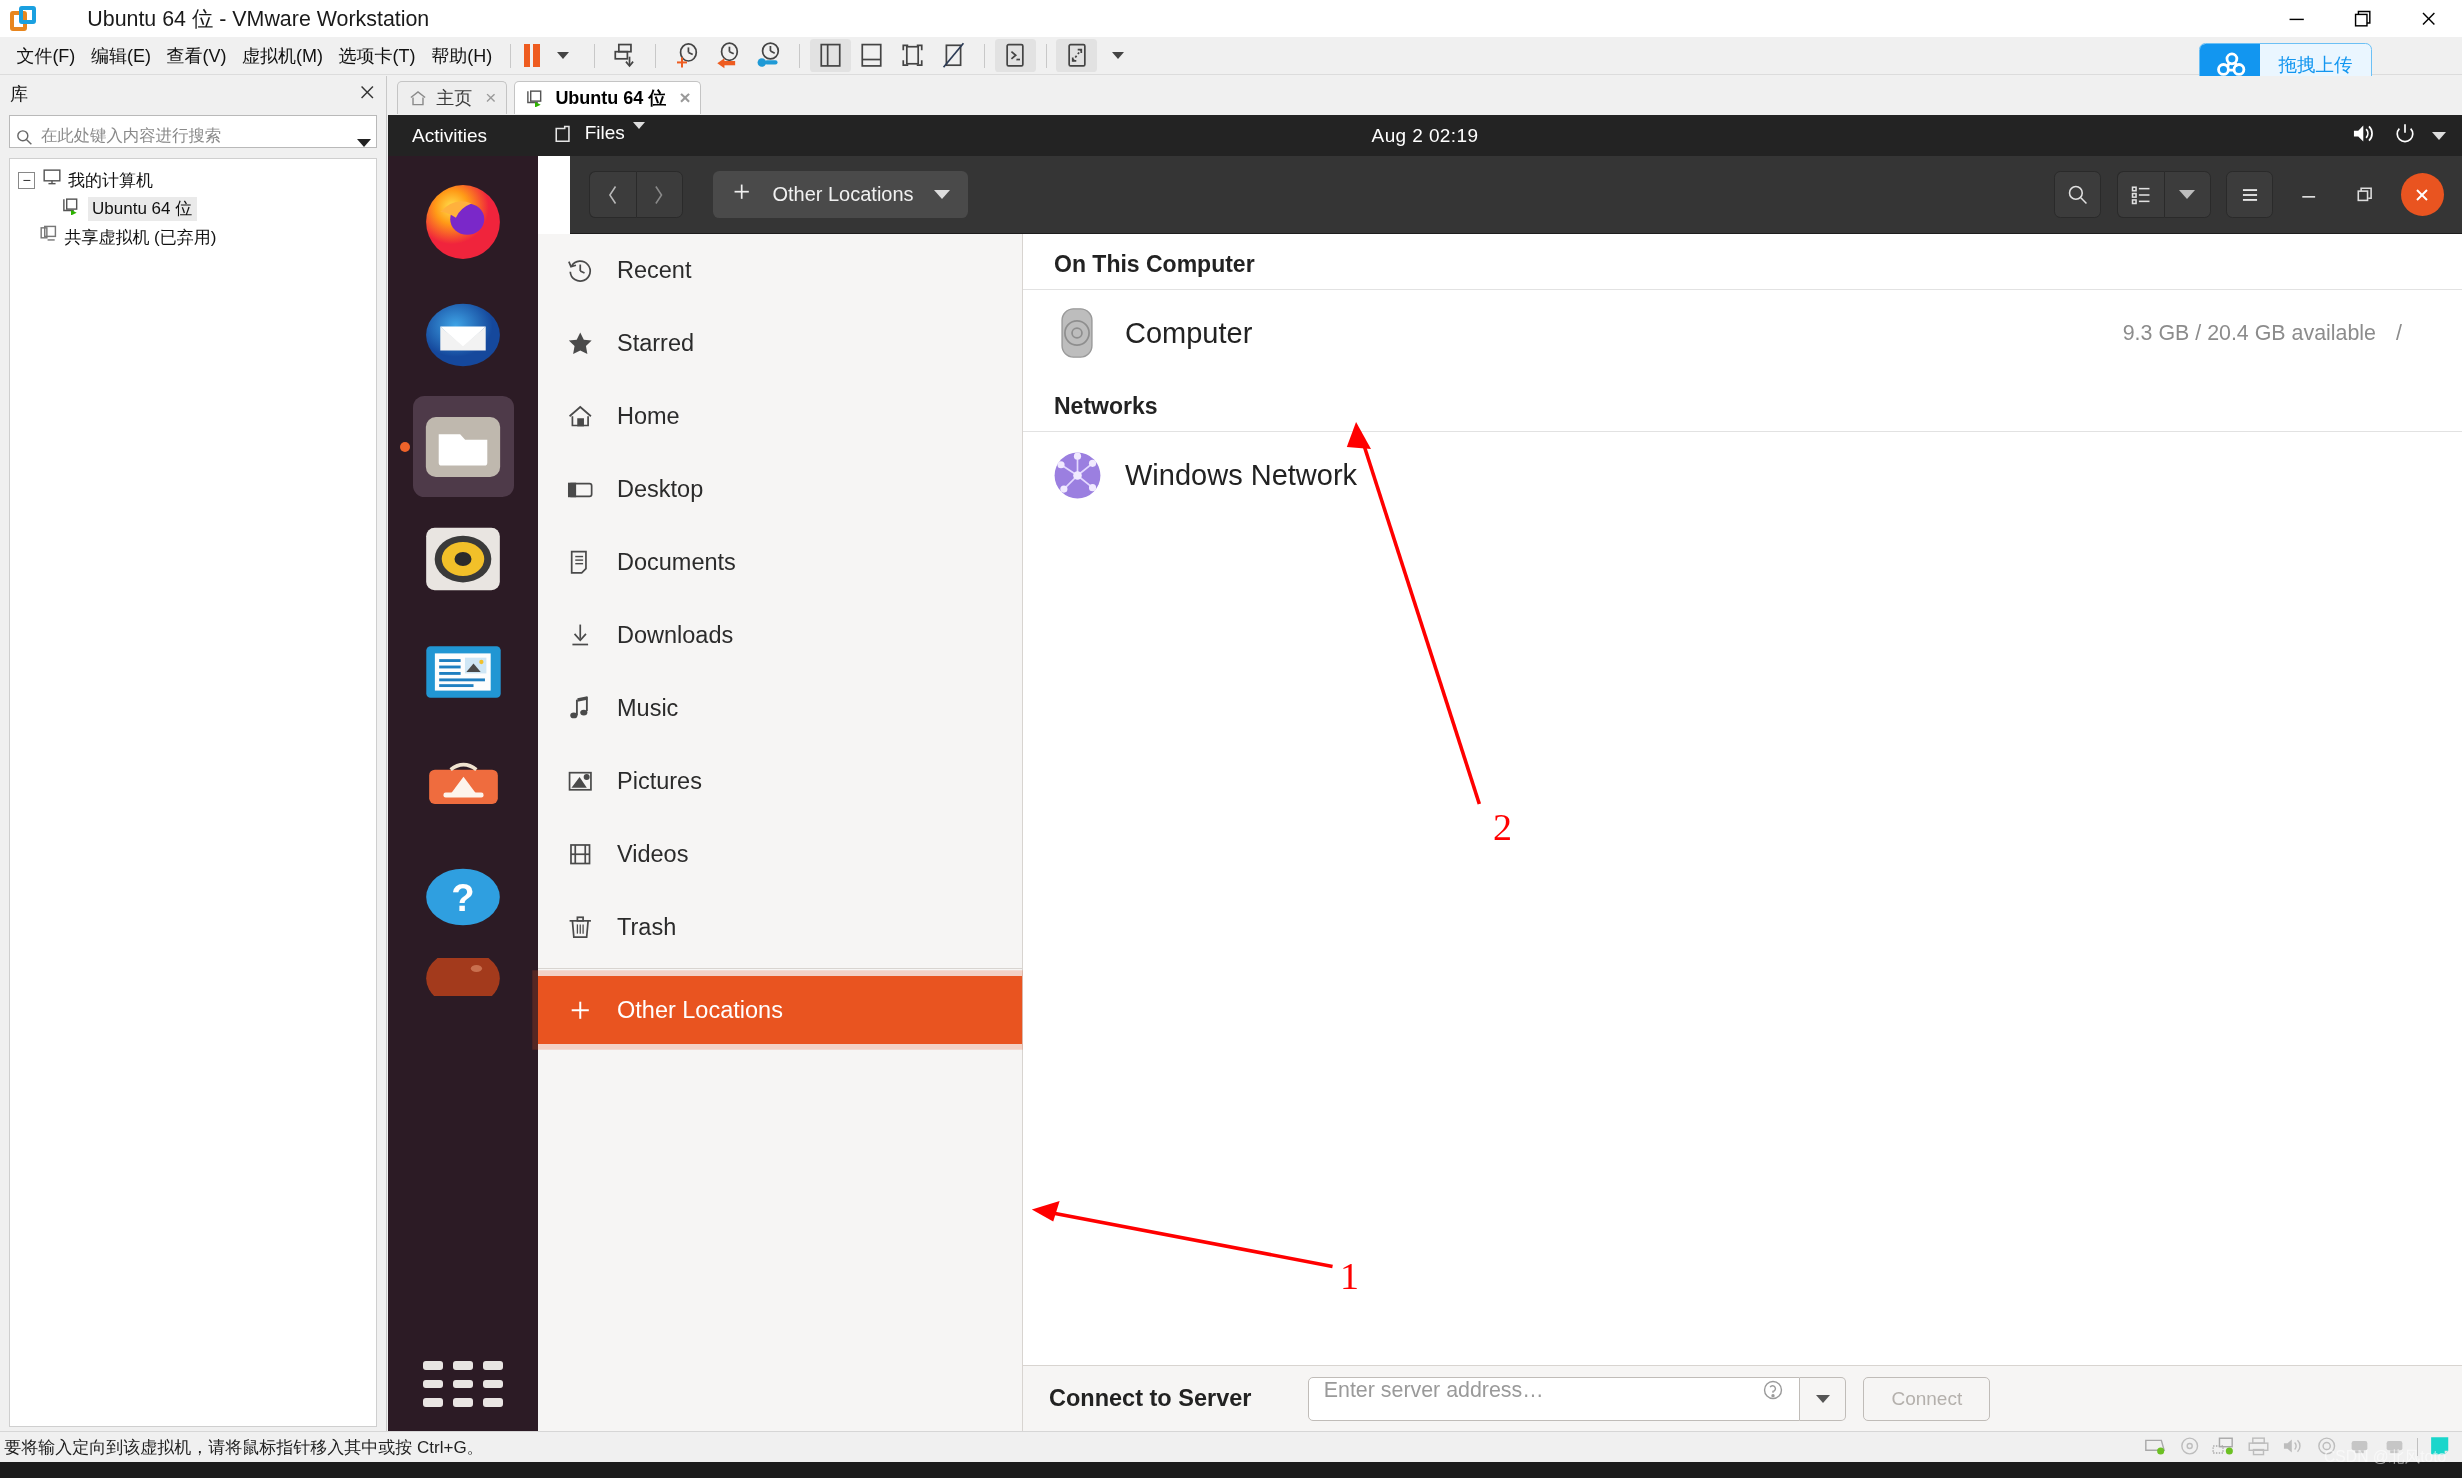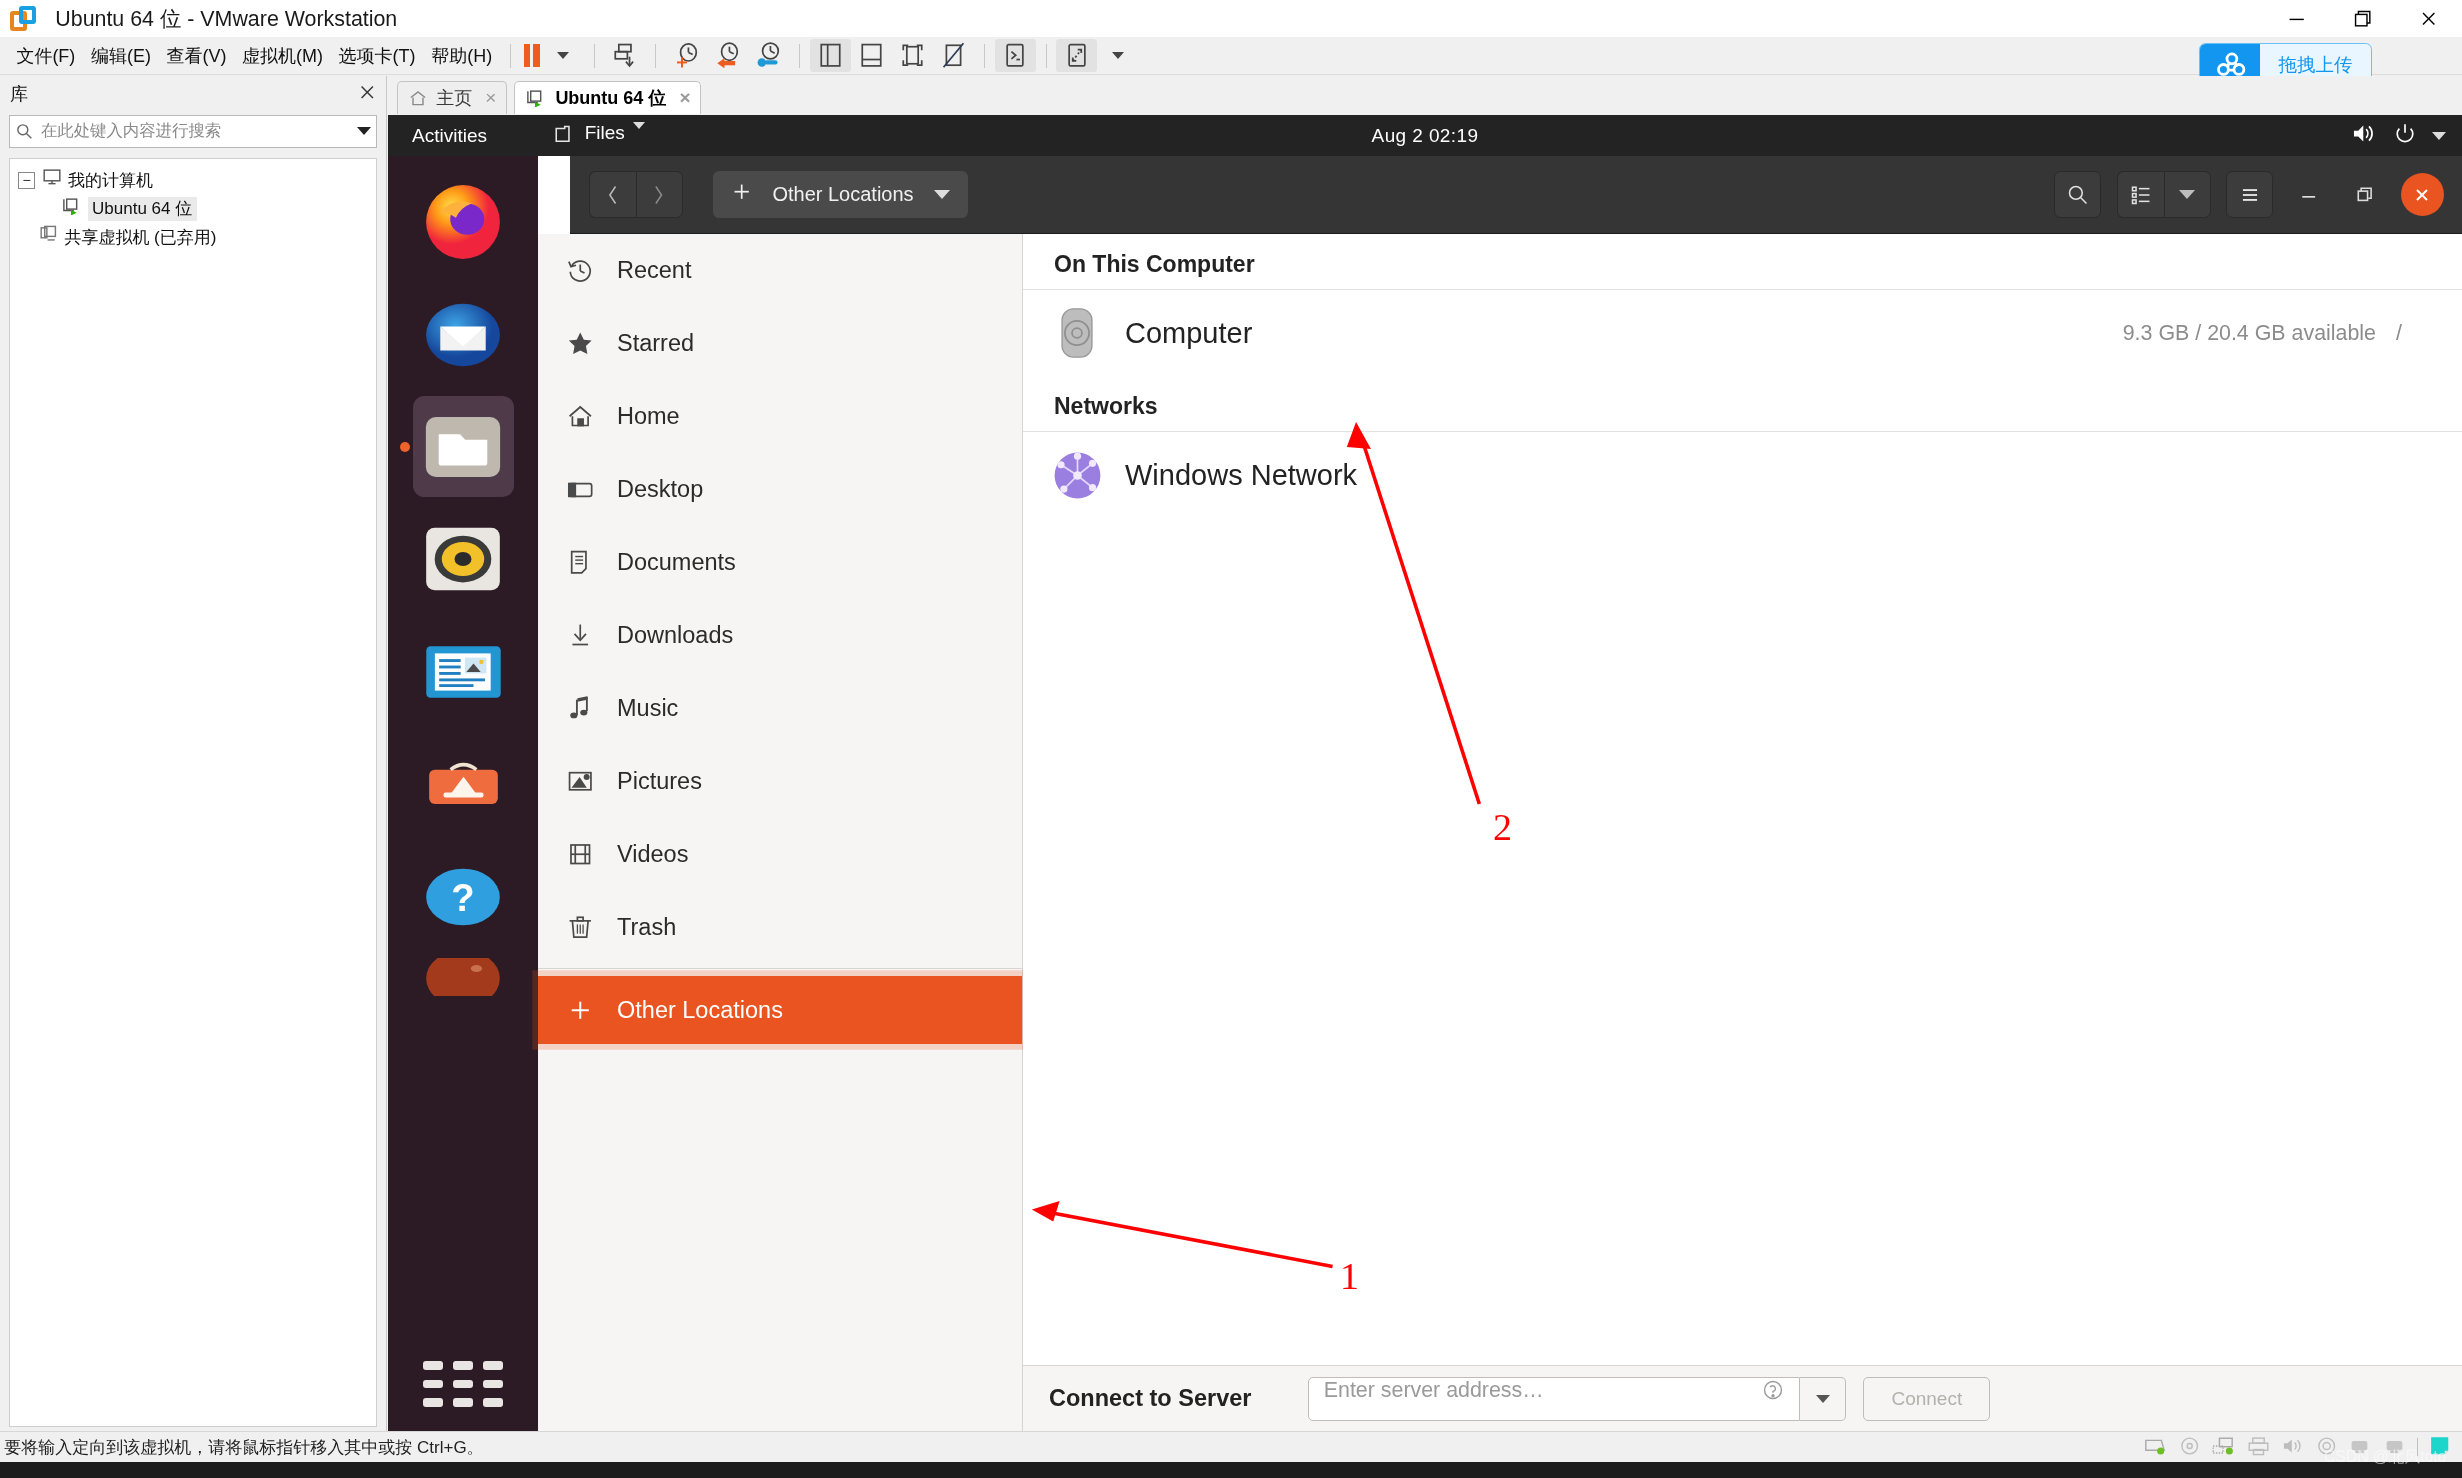--- a/index.html
+++ b/index.html
@@ -9,21 +9,21 @@
     overflow: hidden;
     background: #ffffff;
   }
 
   
   #vmware-window { position: relative; width: 2462px; height: 1479px; background: #f0f0f0; }
 
   
   #titlebar {
     position: absolute; top: 0; left: 0; width: 2462px; height: 37px;
-    background: #ffffff; display: flex; align-items: center;
+    background: #ffffff; display: flex; align-items: center; gap: 32px;
   }
   #vmware-logo { width: 31px; height: 28.5px; margin-left: 8.6px; position: relative; flex: none; }
   #vmware-logo .sq-o { position:absolute; left:1.4px; top:7.1px; width:17px; height:20px; border:4.3px solid #e8861e; border-radius:2.9px; }
   #vmware-logo .sq-b { position:absolute; left:10px; top:1.4px; width:17px; height:18.5px; border:4.3px solid #1aa0e0; border-radius:2.9px; }
   #window-title { font-size: 21.4px; color: #1a1a1a; margin-left: 15.7px; white-space: nowrap; }
   #titlebar-controls { position:absolute; right:0; top:0; height:37px; display:flex; }
   .win-ctl { width: 66px; height: 37px; display:flex; align-items:center; justify-content:center; }
   .win-ctl svg { display:block; }
 
   
@@ -50,21 +50,21 @@
   
   #library {
     position: absolute; top: 76px; left: 0; width: 387px; bottom: 48px;
     background: #f0f0f0; border-right: 0.7px solid #c8c8c8;
   }
   #library-header { height: 36px; display:flex; align-items:center; padding: 0 10px; }
   #library-title { font-size: 18px; color: #111; }
   #library-close { margin-left:auto; font-size: 20px; color:#333; line-height:1; }
   #library-search {
     margin: 2.9px 8.6px 0 8.6px; height: 33px; background:#fff; border:0.7px solid #b9b9b9;
-    display:flex; align-items:center; padding: 0 5.7px;
+    display:flex; align-items:flex-end; padding: 0 5.7px;
   }
   #library-search .mag { width:18.5px;height:18.5px;flex:none; }
   #library-search .txt { font-size: 16.4px; color:#8a8a8a; margin-left:7.1px; flex:1; white-space:nowrap;}
   #library-search .dd { width:0;height:0;border-left:7.8px solid transparent;border-right:7.8px solid transparent;border-top:8.6px solid #222; }
   #library-tree { margin: 10px 8.6px 0 8.6px; background:#fff; border:0.7px solid #cfcfcf; height: calc(100% - 86px); padding-top: 7.1px;}
   .tree-row { display:flex; align-items:center; height: 28.5px; font-size: 17px; color:#111; }
   .tree-row .expander { width: 17px; height: 17px; border:0.7px solid #888; margin-left: 8.6px; display:flex;align-items:center;justify-content:center; font-size:14.3px; color:#333; background:#fff; flex:none;}
   .tree-row .tico { margin: 0 5.7px 0 7.1px; flex:none; }
   .tree-row.lvl2 { padding-left: 44px; }
   .tree-row.lvl2b { padding-left: 22px; }

